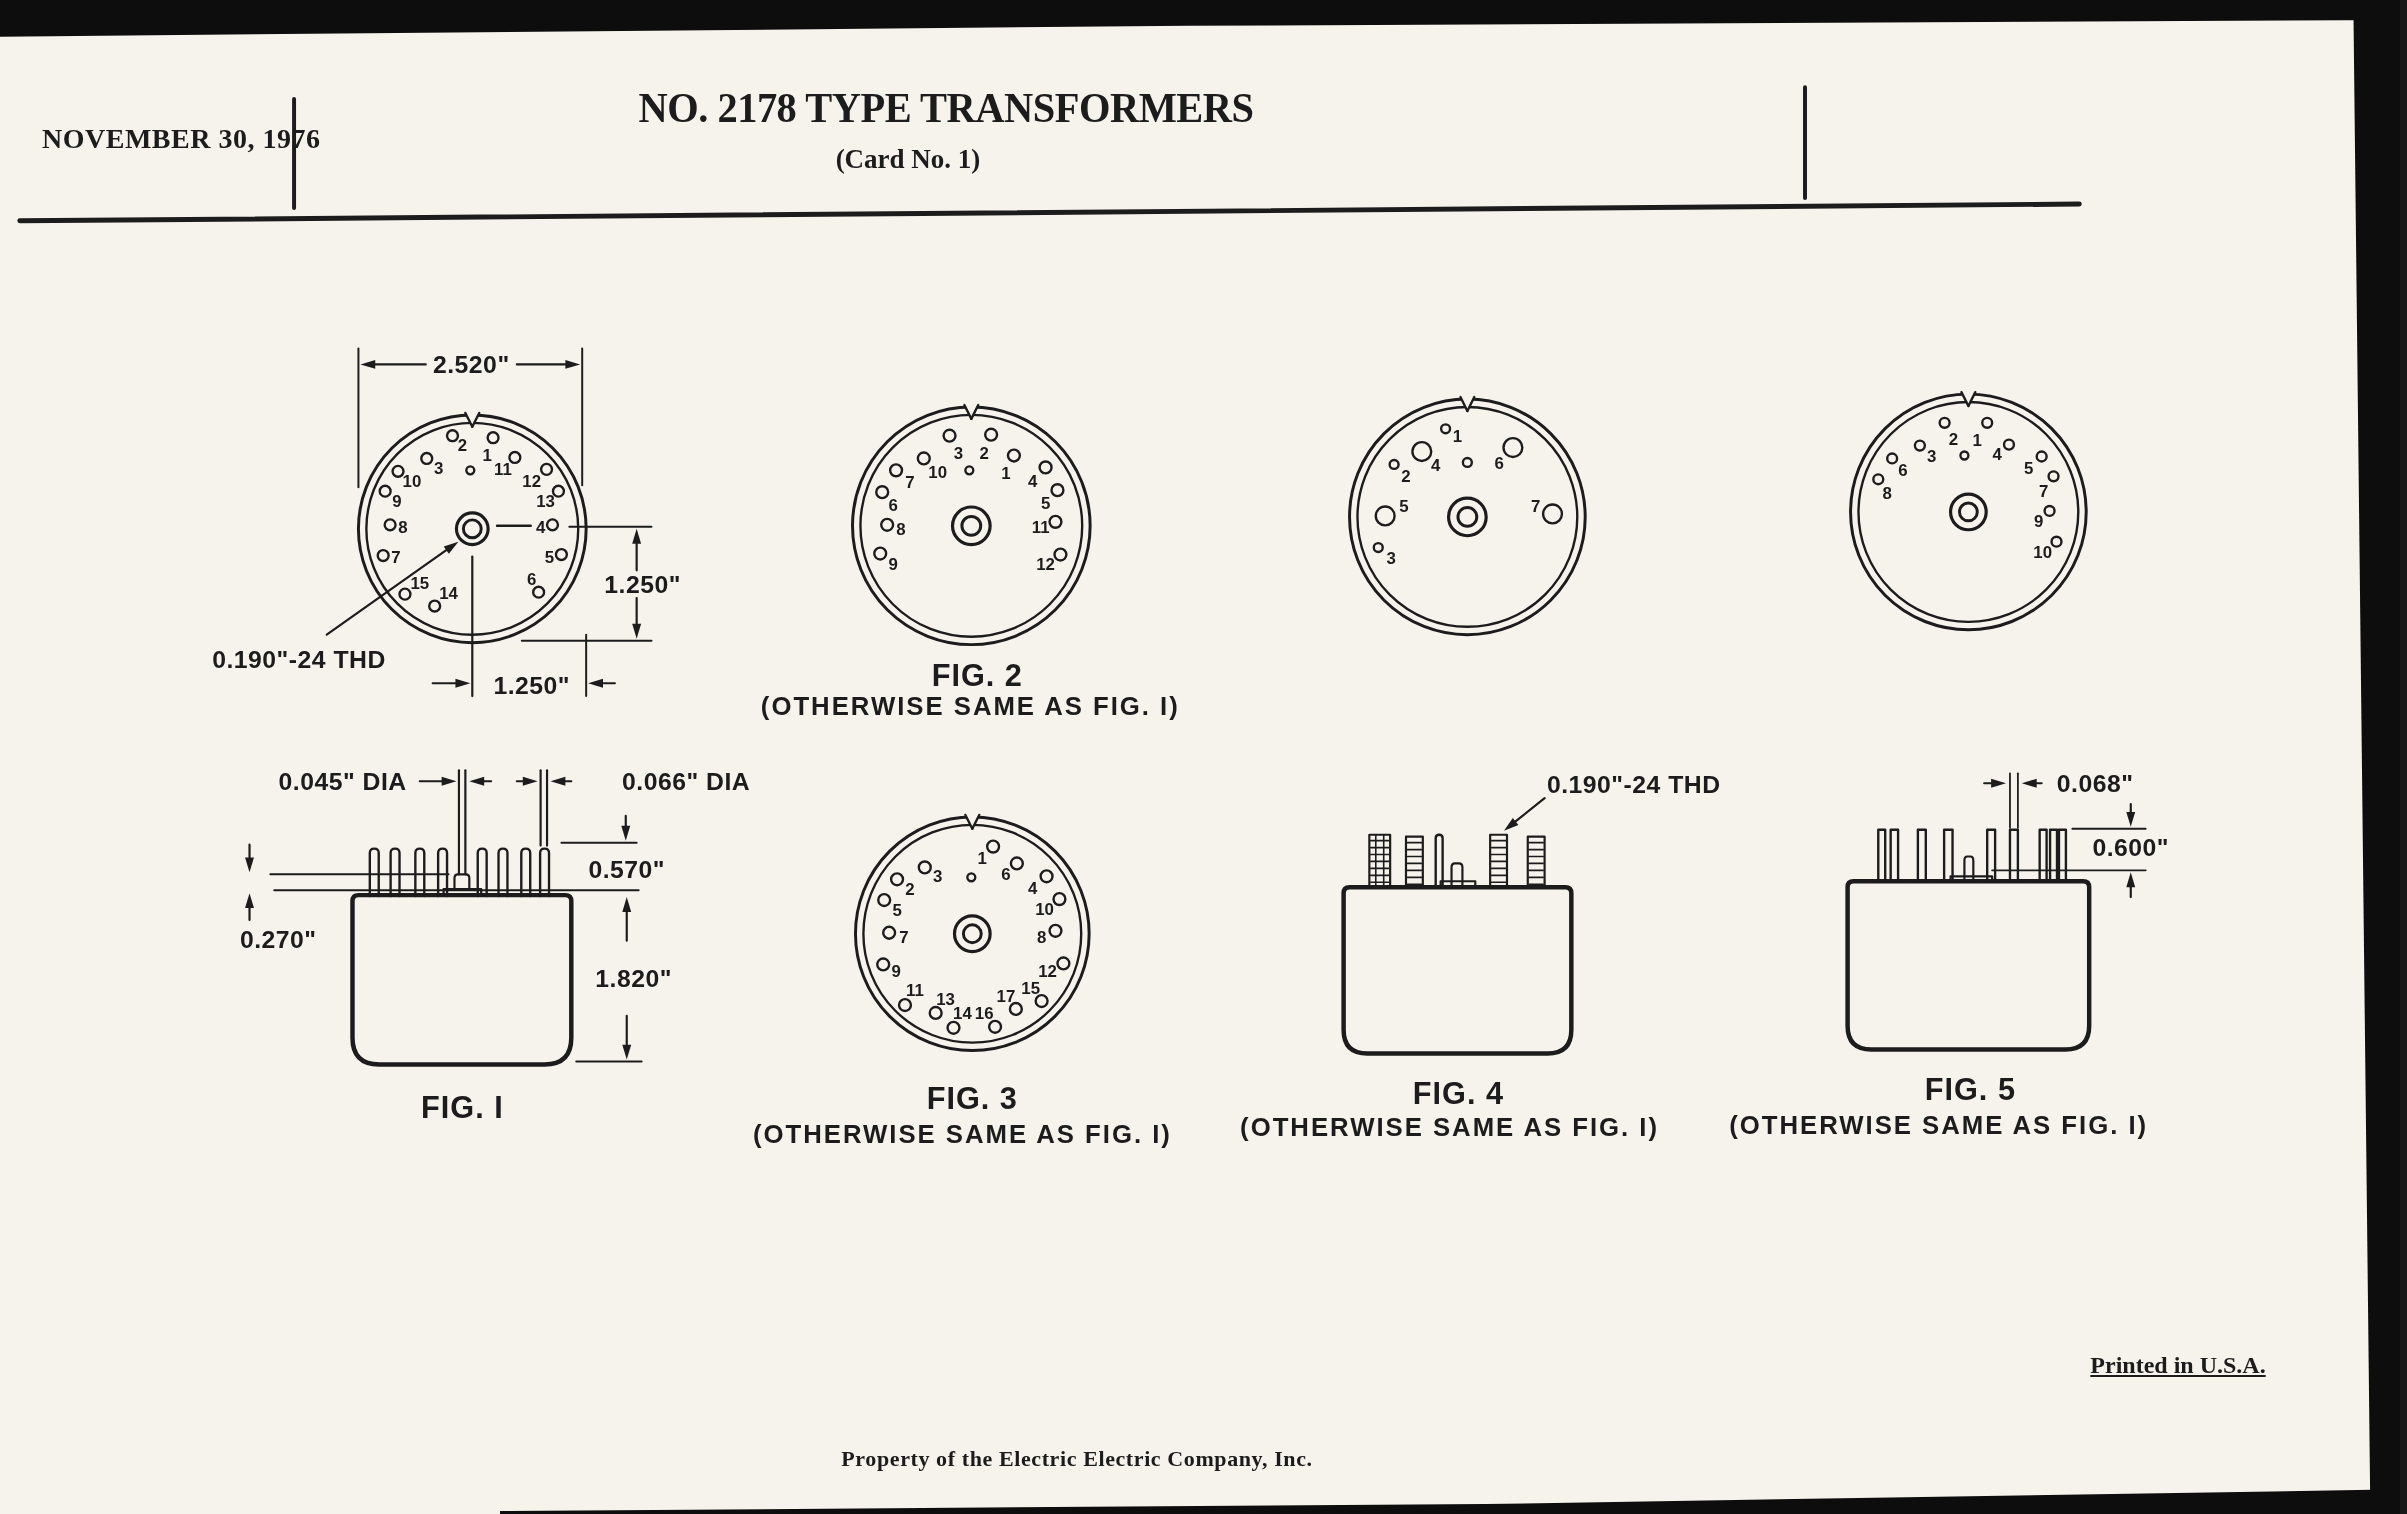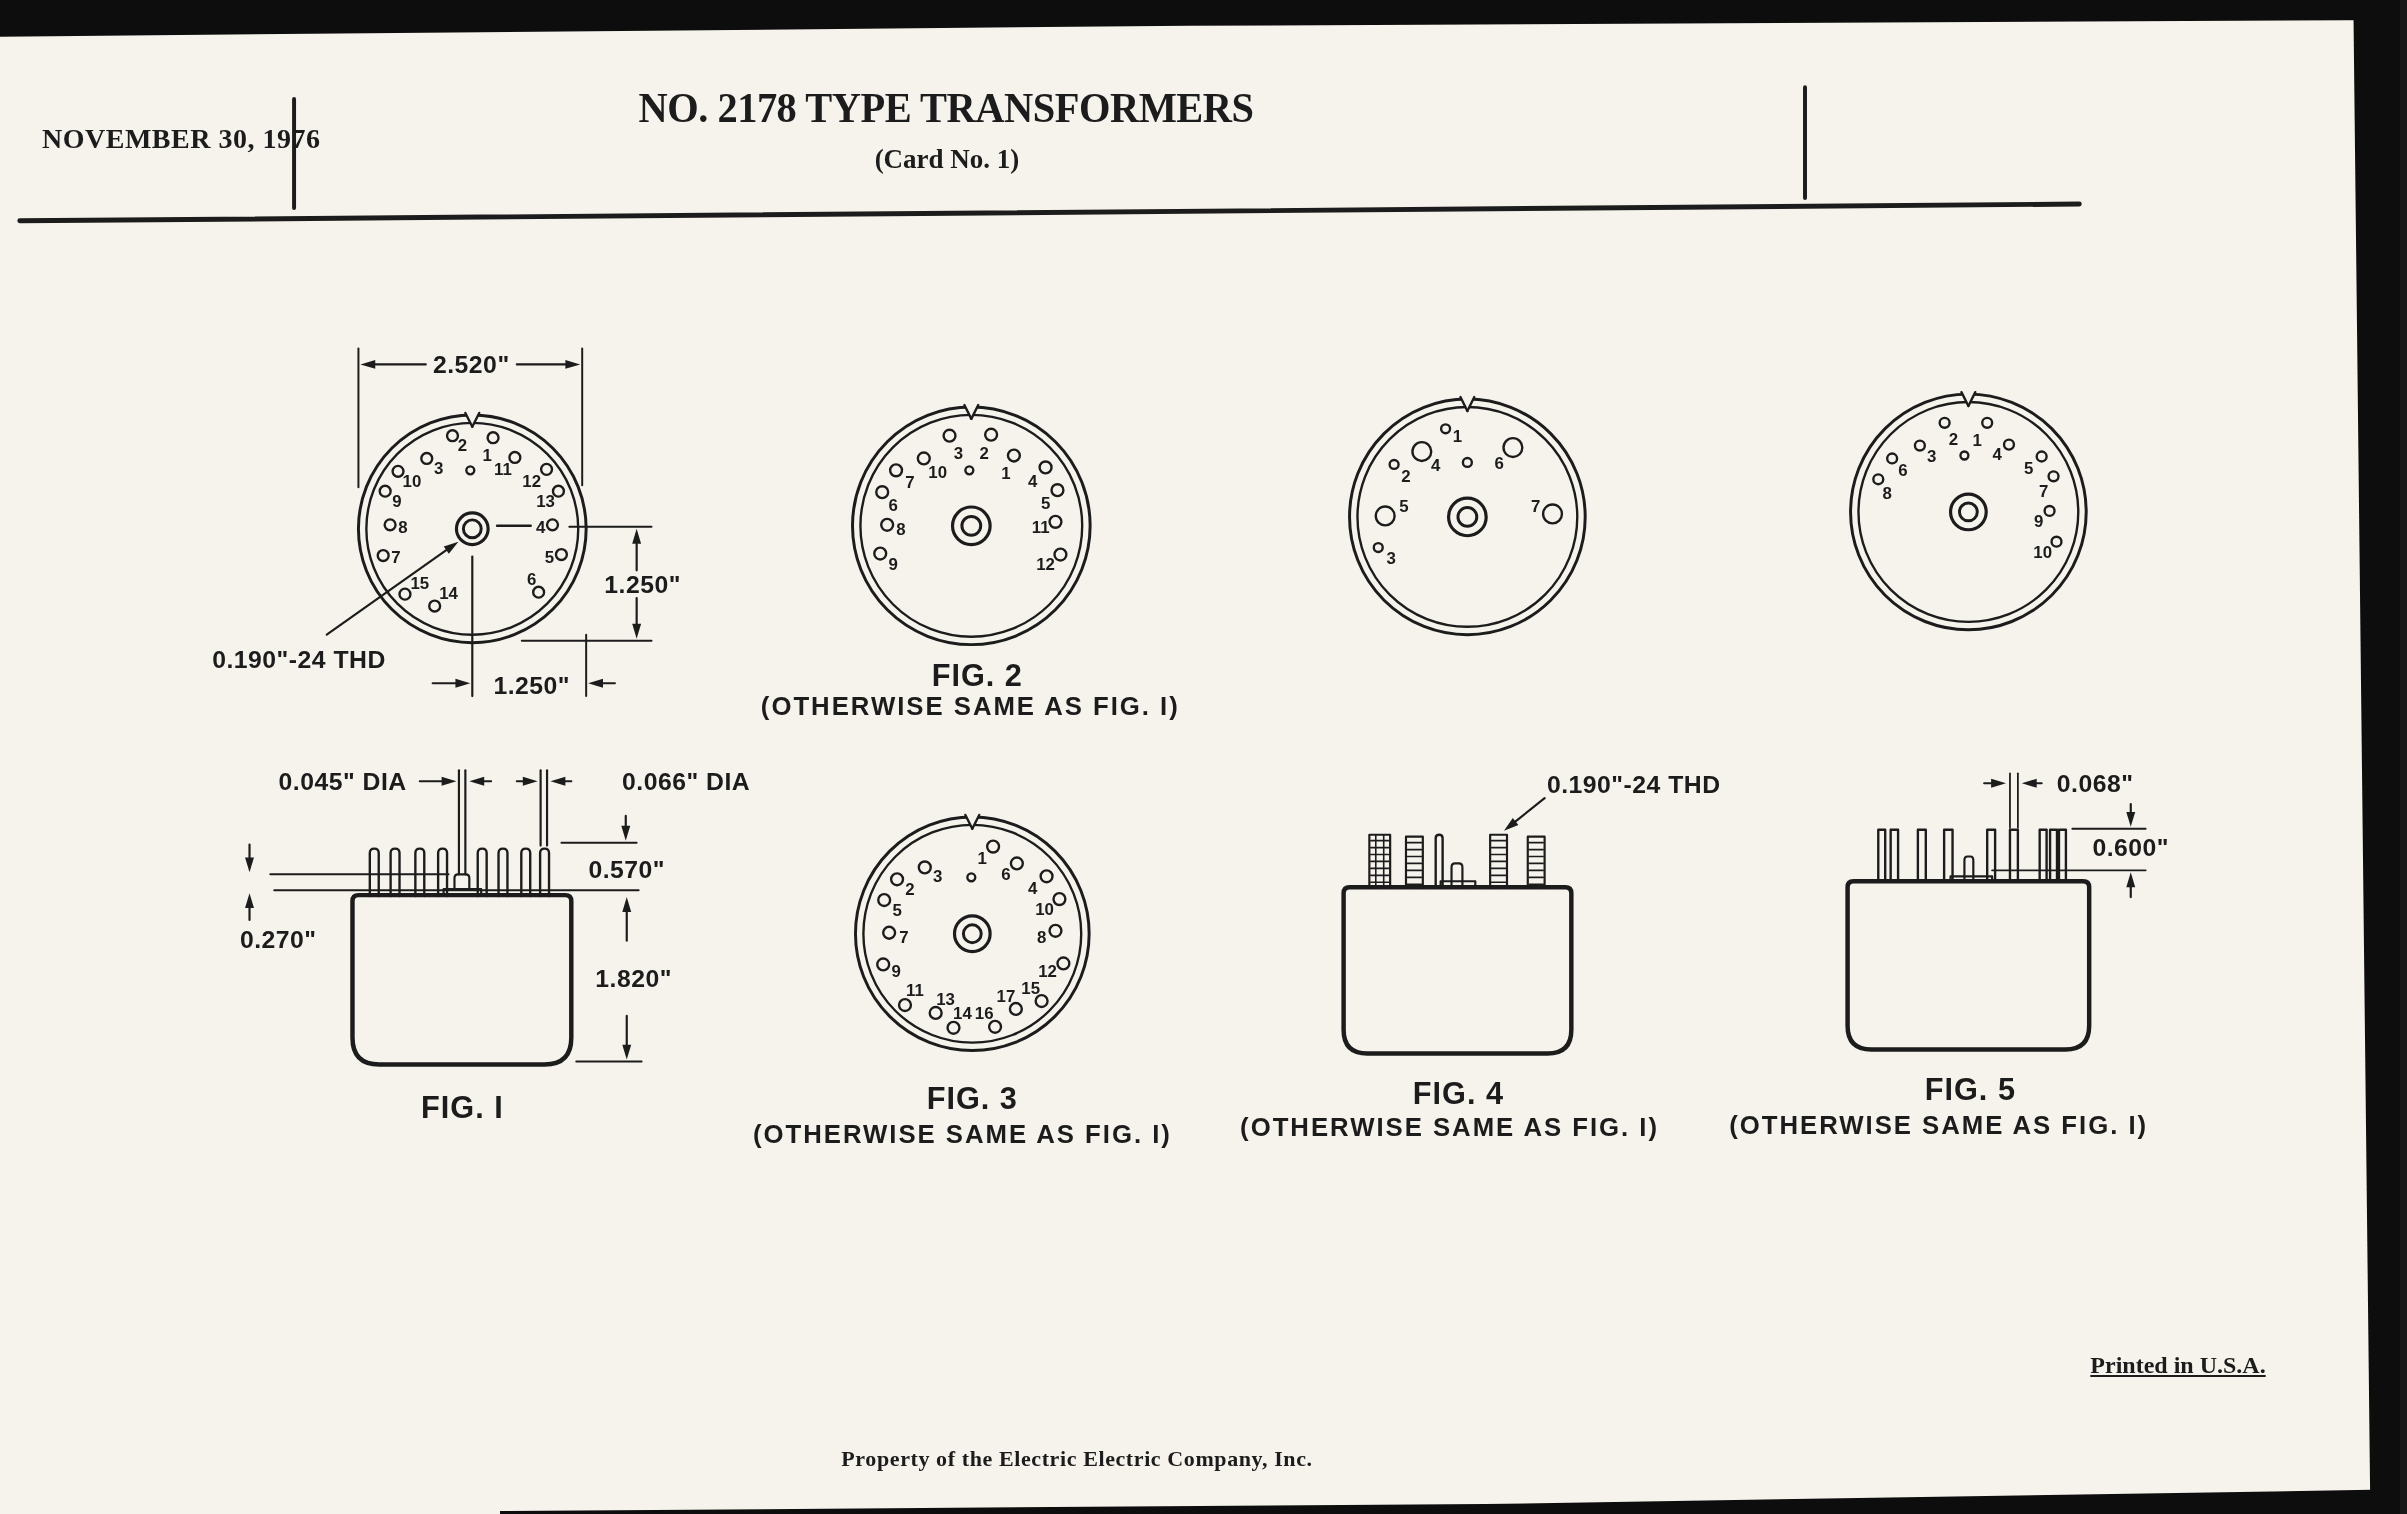--- a/index.html
+++ b/index.html
@@ -2,21 +2,21 @@
 <html><head>
 <meta charset="utf-8">
 <style>
   html,body{margin:0;padding:0;background:#181818;}
   #page{position:relative;width:2400px;height:1515px;background:#f5f3ec;overflow:hidden;
         font-family:"Liberation Serif",serif;}
   .txt{position:absolute;color:#1c1c1c;white-space:nowrap;}
   .hdr-date{left:42px;top:123px;font:bold 28px "Liberation Serif",serif;letter-spacing:0.5px;}
   .hdr-title{left:946px;top:83px;font:bold 43px "Liberation Serif",serif;
              transform:translateX(-50%) scaleX(.94);letter-spacing:-0.5px;}
-  .hdr-subtitle{left:947px;top:144px;font:bold 27px "Liberation Serif",serif;transform:translateX(-50%);}
+  .hdr-subtitle{left:908px;top:144px;font:bold 27px "Liberation Serif",serif;transform:translateX(-50%);}
   .ftr-left{left:1077px;top:1446px;font:bold 22px "Liberation Serif",serif;
             transform:translateX(-50%);letter-spacing:0.6px;}
   .ftr-right{left:2178px;top:1352px;font:bold 24px "Liberation Serif",serif;transform:translateX(-50%);text-decoration:underline;}
   svg{position:absolute;left:0;top:0;}
 </style>
 </head>
 <body>
 
 <div id="page">
   <div class="txt hdr-date">NOVEMBER 30, 1976</div>

